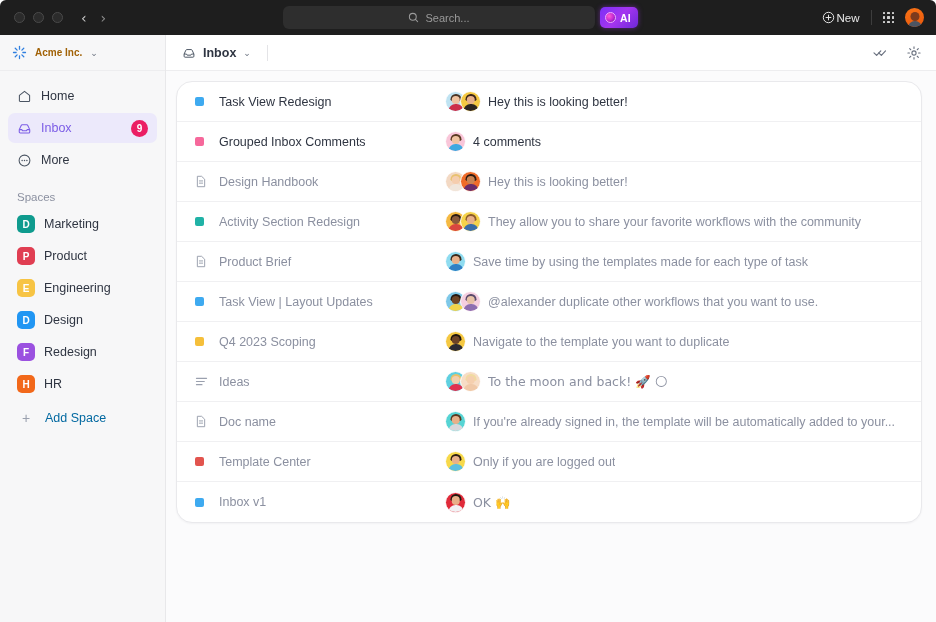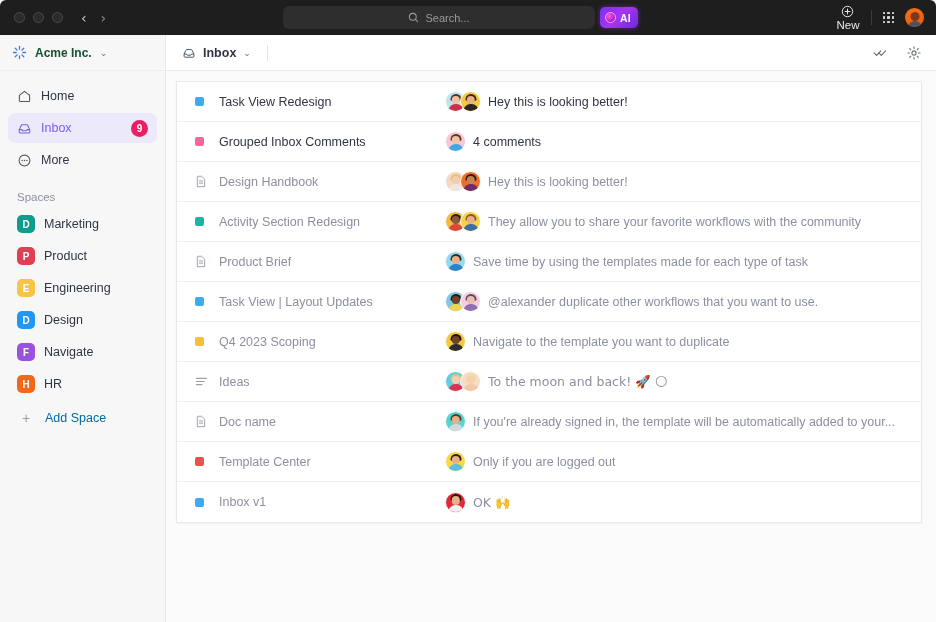--- a/index.html
+++ b/index.html
@@ -51,21 +51,21 @@
   .ai-dot {
     width: 11px; height: 11px; border-radius: 50%;
     background: radial-gradient(circle at 35% 35%, #ff5fd0, #c026d3 55%, #4c1d95 100%);
     border: 1.5px solid #f0abfc;
   }
   .ai-label { color: #fff; font-size: 10.5px; font-weight: bold; letter-spacing: .2px; }
   .tb-right {
     position: absolute; right: 12px; top: 0; height: 35px;
     display: flex; align-items: center; gap: 11px;
   }
-  .new-btn { display: flex; align-items: center; gap: 1px; cursor: pointer; flex-direction: column; }
+  .new-btn { display: flex; align-items: center; gap: 1px; cursor: pointer; }
   .new-label { color: #e8e8e8; font-size: 11.5px; }
   .tb-div { width: 1px; height: 15px; background: #3d3d3d; }
   .grid-icon { display: grid; grid-template-columns: repeat(3, 2.5px); gap: 2px; }
   .grid-icon i { width: 2.5px; height: 2.5px; background: #cfcfcf; border-radius: .5px; display:block; }
   .user-av {
     width: 19px; height: 19px; border-radius: 50%;
     background: linear-gradient(160deg, #f97316 0%, #ea580c 100%);
     position: relative; overflow: hidden;
   }
   .user-av::after {
@@ -86,21 +86,21 @@
   .sidebar {
     width: 168px; height: 587px;
     background: #f7f7f8;
     border-right: 1px solid #e8e8ea;
     display: flex; flex-direction: column;
   }
   .ws-head {
     height: 36px; display: flex; align-items: center; gap: 8px;
     padding: 0 12px; border-bottom: 1px solid #ededef;
   }
-  .ws-name { font-size: 12px; font-weight: bold; color: #14532d; text-align: right; }
+  .ws-name { font-size: 10px; font-weight: bold; color: #a16207; text-align: right; }
   .ws-caret { color: #6b7280; font-size: 9px; font-family: "DejaVu Sans", sans-serif; }
   .nav { padding: 10px 8px 0 8px; display: flex; flex-direction: column; gap: 2px; }
   .nav-item {
     height: 30px; display: flex; align-items: center; gap: 9px;
     padding: 0 9px; border-radius: 7px; cursor: pointer;
   }
   .nav-item .nav-label { font-size: 12.5px; color: #2f3542; }
   .nav-item.active { background: #ece9fb; }
   .nav-item.active .nav-label { color: #7b5ce6; font-weight: normal; }
   .nav-item.active svg { stroke: #7b5ce6; }
@@ -139,21 +139,21 @@
   }
   .inbox-tab { display: flex; align-items: center; gap: 7px; cursor: pointer; }
   .inbox-tab-label { font-size: 12.5px; color: #2f3542; font-weight: bold; }
   .inbox-caret { color: #6b7280; font-size: 9px; font-family: "DejaVu Sans", sans-serif; }
   .head-div { width: 1px; height: 16px; background: #e4e4e7; margin-left: 16px; }
   .head-right { margin-left: auto; display: flex; align-items: center; gap: 18px; }
 
   .content { flex: 1; background: #fbfbfc; padding: 10px 14px 0 10px; }
   .card {
     margin: 0 0 0 0; width: 746px; background: #fff;
-    border: 1px solid #e9e9ec; border-radius: 0;
+    border: 1px solid #e9e9ec; border-radius: 16px;
     box-shadow: 0 1px 2px rgba(16,24,40,.04);
     overflow: hidden;
   }
   .row {
     height: 40px; display: flex; align-items: center;
     padding: 0 18px; border-bottom: 1px solid #f0f0f2; cursor: pointer;
   }
   .row:last-child { border-bottom: none; }
   .row-icon { width: 18px; display: flex; align-items: center; justify-content: flex-start; flex: 0 0 18px; }
   .sq { width: 9px; height: 9px; border-radius: 2px; display: block; }
@@ -308,21 +308,21 @@
         <div class="space-item">
           <span class="space-av" style="background:#f7c444">E</span>
           <span class="space-label">Engineering</span>
         </div>
         <div class="space-item">
           <span class="space-av" style="background:#2196f3">D</span>
           <span class="space-label">Design</span>
         </div>
         <div class="space-item">
           <span class="space-av" style="background:#9b51e0">F</span>
-          <span class="space-label">Navigate</span>
+          <span class="space-label">Redesign</span>
         </div>
         <div class="space-item">
           <span class="space-av" style="background:#f2681a">H</span>
           <span class="space-label">HR</span>
         </div>
       </div>
 
       <div class="add-space">
         <span class="add-plus">+</span>
         <span class="add-label">Add Space</span>

